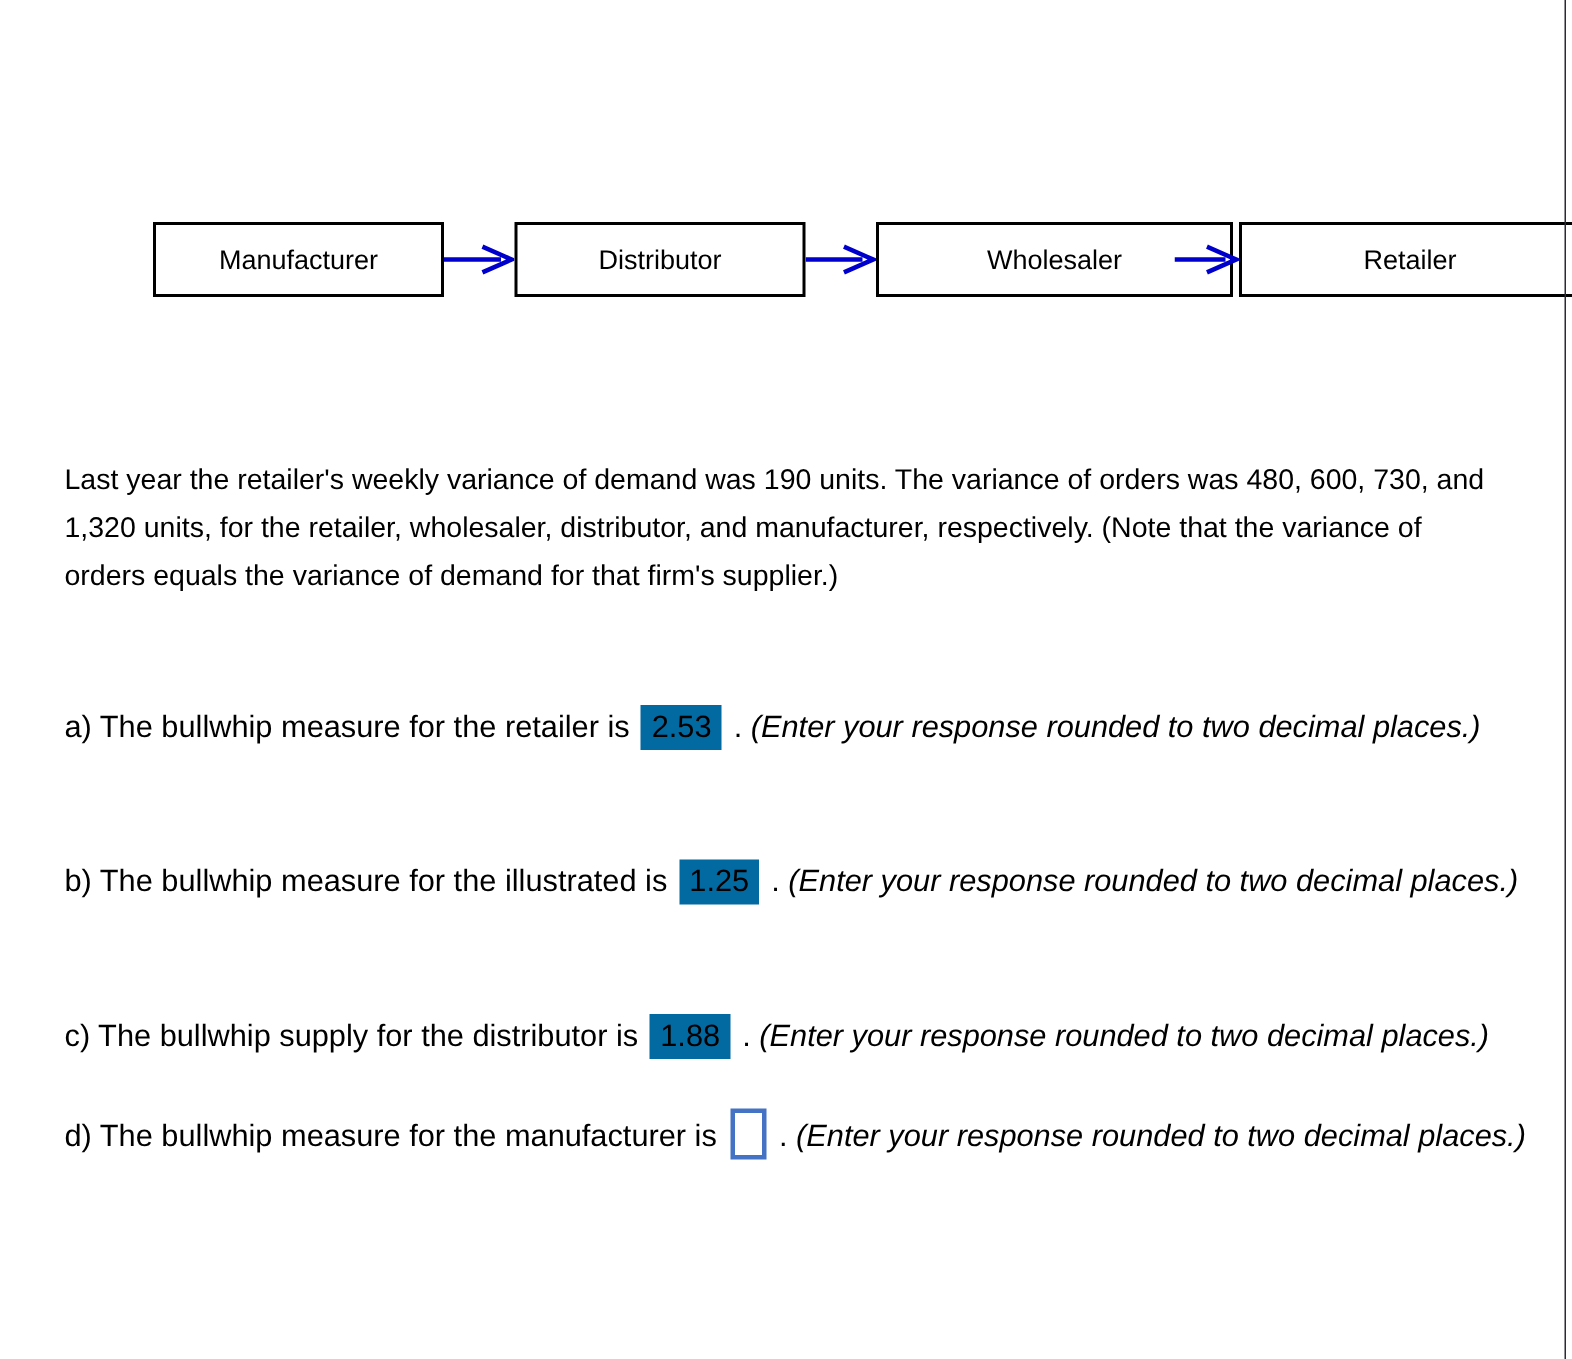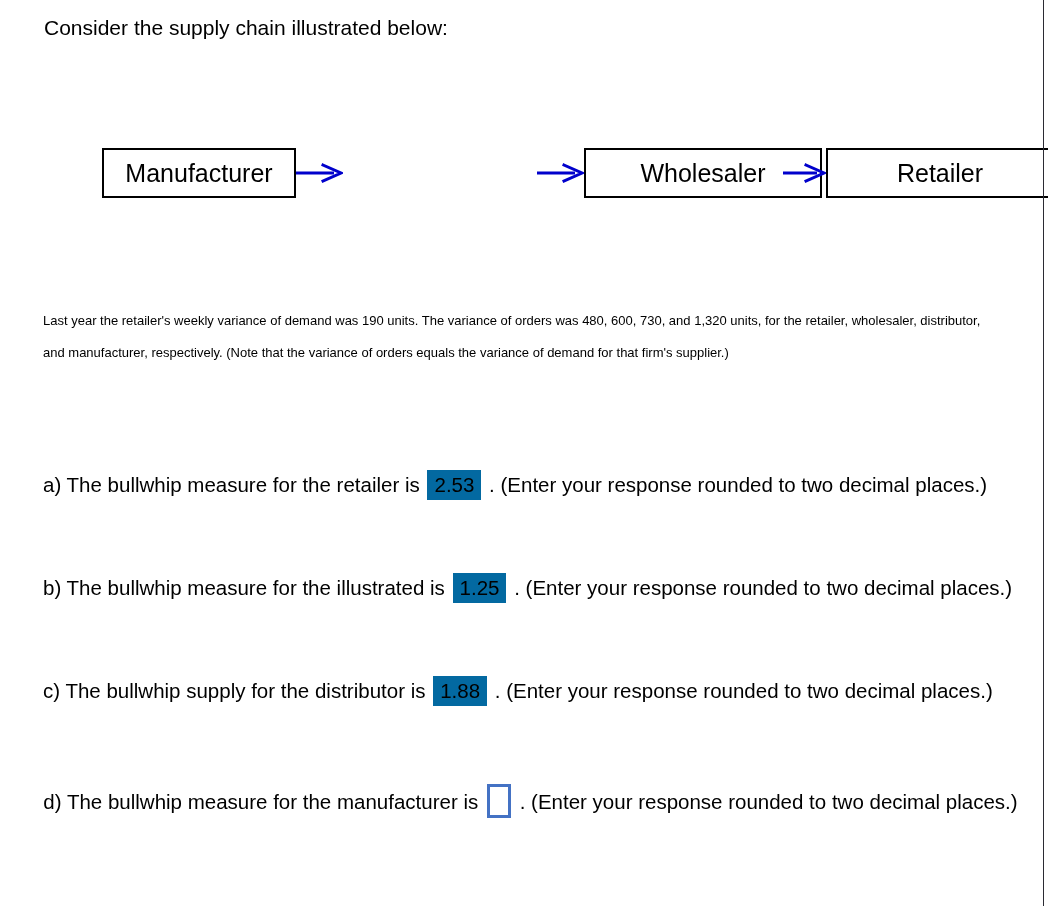--- a/index.html
+++ b/index.html
@@ -54,21 +54,21 @@
   .chain-box {
     position: absolute;
     top: 0;
     height: 50px;
     border: 2px solid #000000;
     background: #ffffff;
     box-sizing: border-box;
     display: flex;
     align-items: center;
     justify-content: center;
-    font-size: 25px;
+    font-size: 18px;
     color: #000000;
   }
   .chain-box.b0 { left: 102px;  width: 194px; }
   .chain-box.b1 { left: 343px;  width: 194px; }
   .chain-box.b2 { left: 584px;  width: 238px; }
   .chain-box.b3 { left: 826px;  width: 228px; }
 
   .chain-arrow {
     position: absolute;
     top: 13px;
@@ -77,36 +77,36 @@
   .chain-arrow.a0 { left: 296px; width: 47px; }
   .chain-arrow.a1 { left: 537px; width: 47px; }
   .chain-arrow.a2 { left: 783px; width: 43px; }
 
   
   .body-para {
     position: absolute;
     left: 43px;
     top: 305px;
     width: 950px;
-    font-size: 13px;
+    font-size: 19px;
     line-height: 32px;
   }
 
   
   .question {
     position: absolute;
     left: 43px;
     width: 975px;
     font-size: 20.5px;
     line-height: 39px;
   }
   .q-a { top: 465px; }
   .q-b { top: 568px; }
   .q-c { top: 671px; }
-  .q-d { top: 782px; text-align: center; }
+  .q-d { top: 738px; }
 
   .q-text { white-space: normal; }
 
   .answer-filled {
     background: #0369a1;
     padding: 3px 7px 4px 7px;
     margin: 0 2px;
     font-size: 20.5px;
     color: #000000;
     white-space: nowrap;
@@ -117,40 +117,43 @@
     width: 24px;
     height: 34px;
     border: 3px solid #4472c4;
     background: #ffffff;
     box-sizing: border-box;
     vertical-align: -9px;
     margin: 0 3px;
   }
 
   .hint {
+    font-style: italic;
   }
 </style>
 </head>
 <body>
 
 <div class="content">
 
-  <div class="intro-line">Consider the supply chain illustrated below:</div>
 
   <div class="diagram">
 
     <div class="chain-box b0">
       <span>Manufacturer</span>
     </div>
 
     <svg class="chain-arrow a0" viewBox="0 0 47 24" preserveAspectRatio="none">
       <line x1="0" y1="12" x2="38" y2="12" stroke="#0000cc" stroke-width="3"></line>
       <polyline points="27,4 45,12 27,20" fill="none" stroke="#0000cc" stroke-width="3" stroke-linecap="square"></polyline>
     </svg>
 
+    <div class="chain-box b1">
+      <span>Distributor</span>
+    </div>
 
     <svg class="chain-arrow a1" viewBox="0 0 47 24" preserveAspectRatio="none">
       <line x1="0" y1="12" x2="38" y2="12" stroke="#0000cc" stroke-width="3"></line>
       <polyline points="27,4 45,12 27,20" fill="none" stroke="#0000cc" stroke-width="3" stroke-linecap="square"></polyline>
     </svg>
 
     <div class="chain-box b2">
       <span>Wholesaler</span>
     </div>
 

